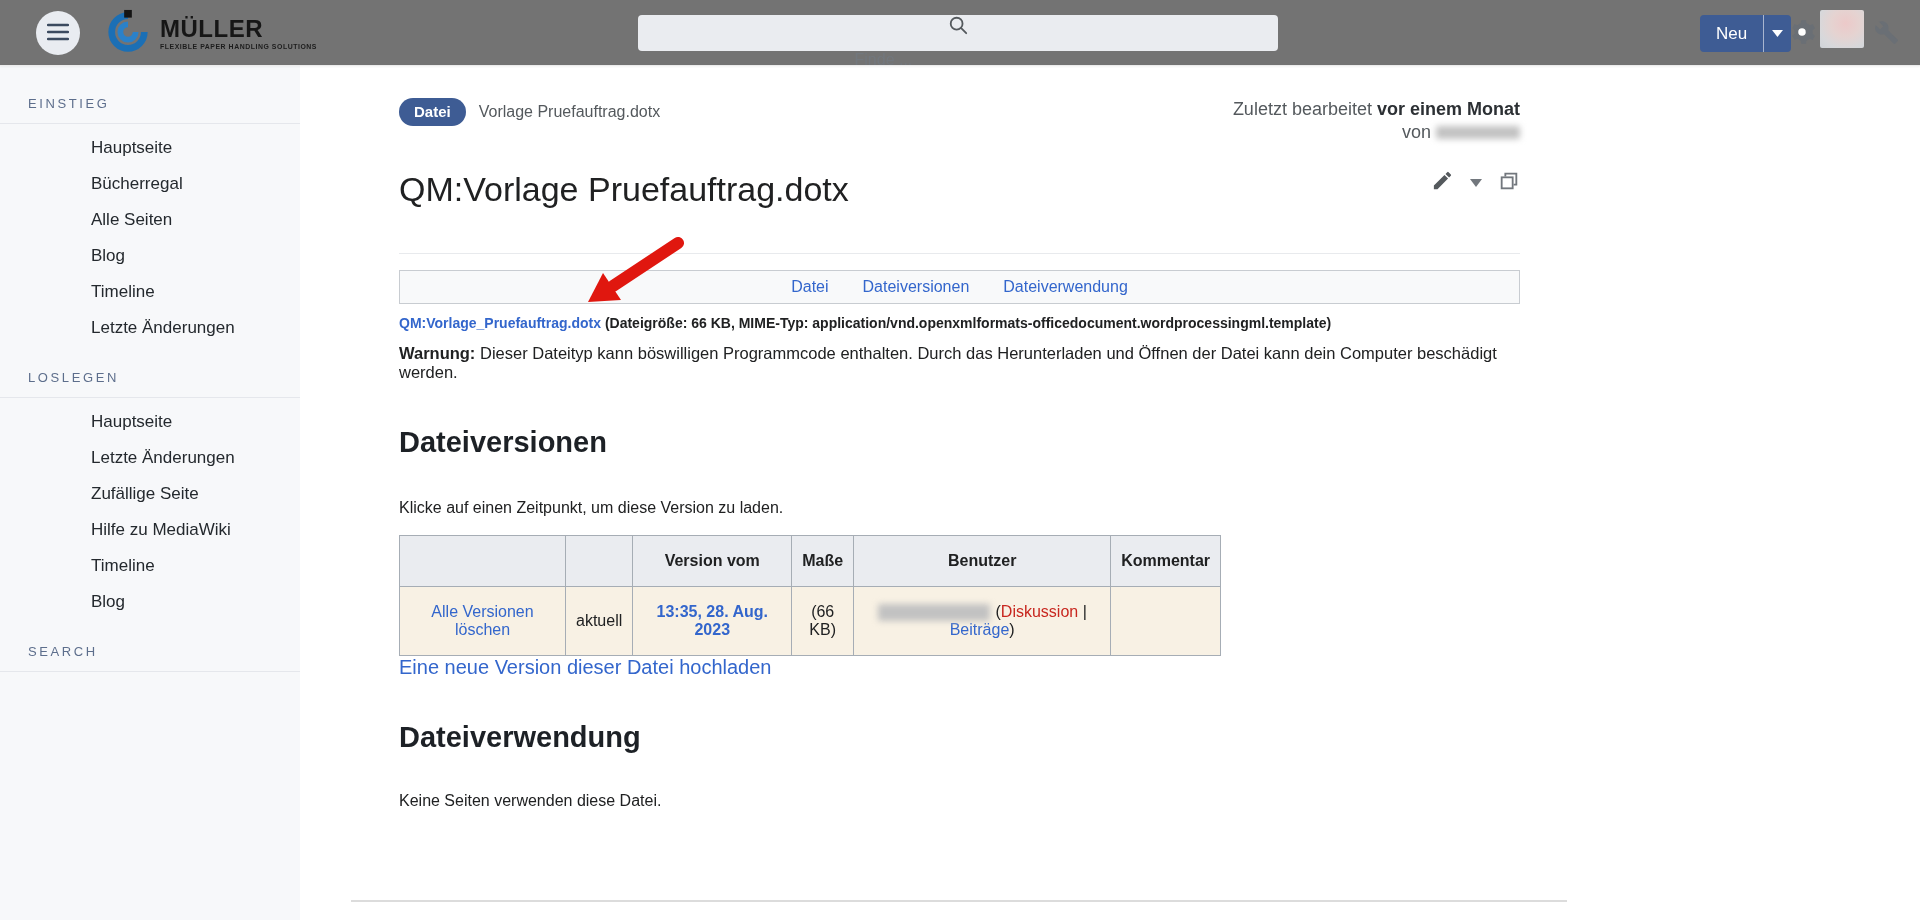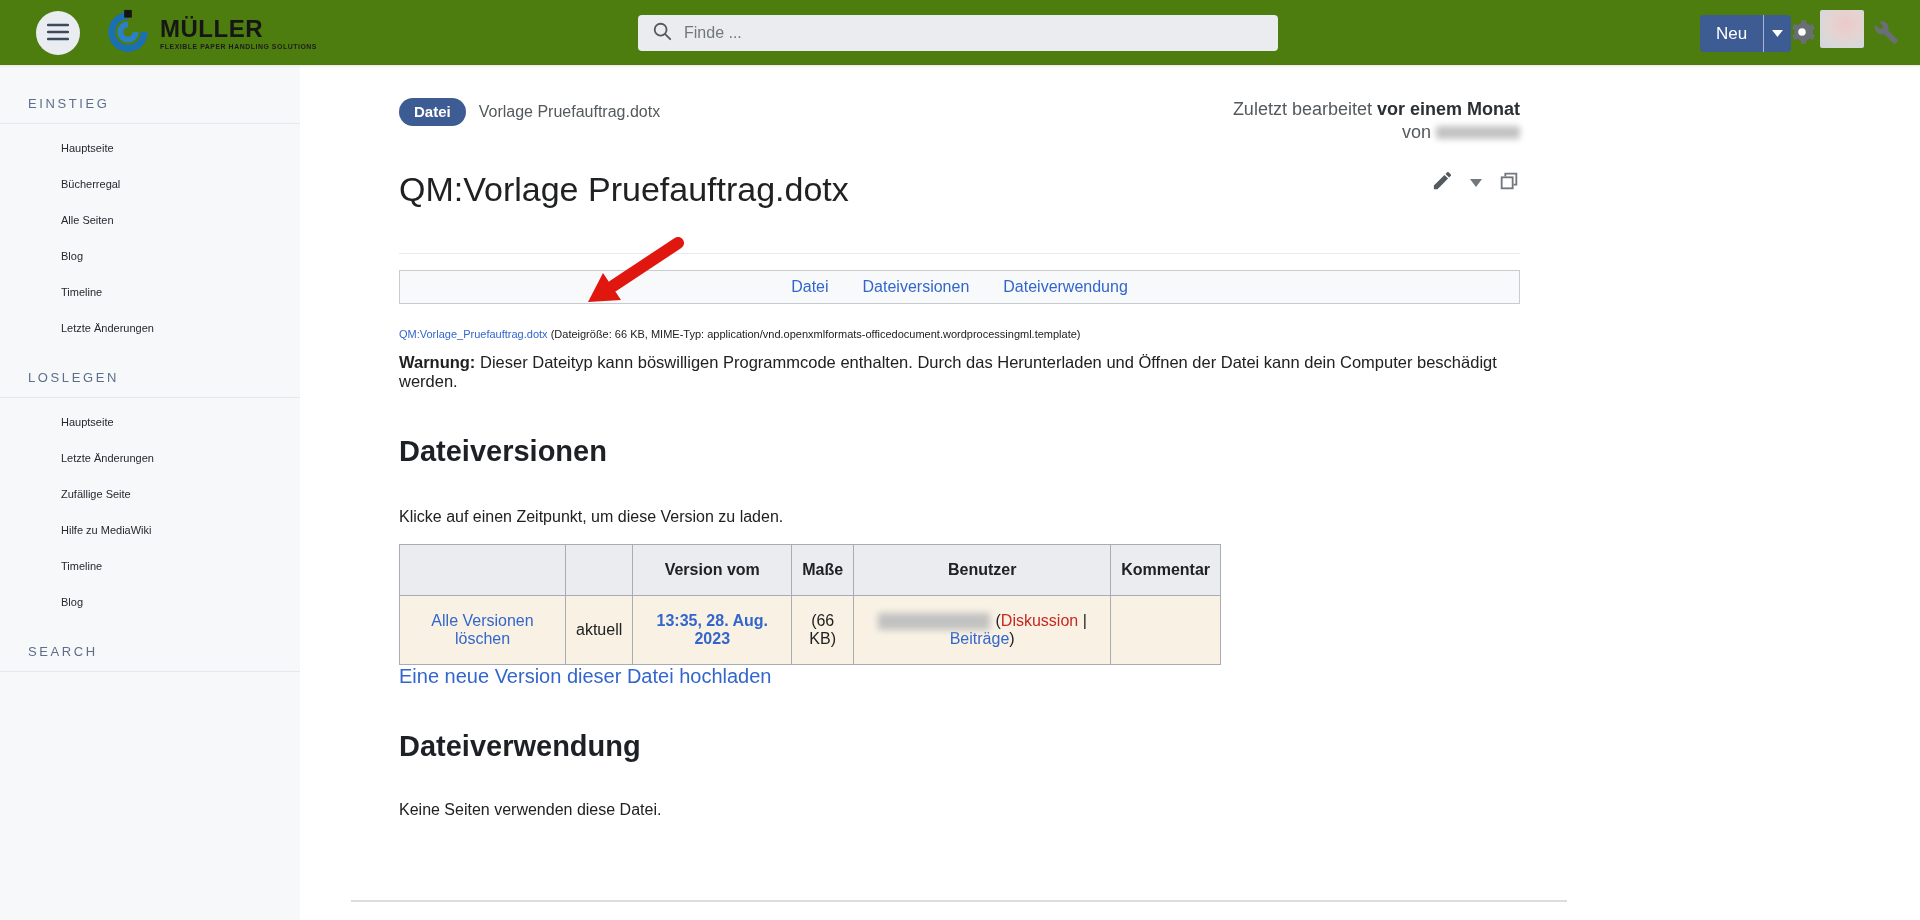--- a/index.html
+++ b/index.html
@@ -1,50 +1,50 @@
 <!DOCTYPE html>
 <html><head>
 <meta charset="utf-8">
 <style>
   * { margin:0; padding:0; box-sizing:border-box; }
   html,body { width:1920px; height:920px; overflow:hidden; background:#fff;
               font-family:"Liberation Sans", sans-serif; color:#202122; }
 
   
-  .topbar { position:relative; height:66px; background:#4d7c0f; z-index:10;
+  .topbar { position:relative; height:66px; background:#737373; z-index:10;
             border-bottom:1px solid #ececec; box-shadow:0 1px 2px rgba(0,0,0,.05); }
   .burger-btn { position:absolute; left:36px; top:11px; width:44px; height:44px; border-radius:50%;
                 background:#e9ecf1; border:none; display:flex; align-items:center; justify-content:center; cursor:pointer; }
   .brand { position:absolute; left:105px; top:9px; display:flex; align-items:center; gap:9px; }
   .brand-text { display:flex; flex-direction:column; line-height:1; }
   .brand-name { font-size:24px; font-weight:800; letter-spacing:.5px; color:#161616; }
   .brand-tag  { font-size:6.9px; font-weight:700; letter-spacing:.55px; color:#1c1c1c; margin-top:3px; }
   .searchbox { position:absolute; left:638px; top:15px; width:640px; height:36px; background:#eaecf0;
-               border-radius:4px; display:flex; align-items:center; padding:0 14px; gap:12px; }
+               border-radius:4px; display:flex; align-items:center; padding:0 14px; gap:12px;flex-direction:column; }
   .searchbox input { flex:1; border:none; background:transparent; outline:none; font-size:16px; color:#202122;
                      font-family:"Liberation Sans", sans-serif; }
   .searchbox input::placeholder { color:#72777d; }
   .neu-btn { position:absolute; left:1700px; top:15px; height:37px; display:flex; background:#3e5c94;
              border-radius:4px; overflow:hidden; cursor:pointer; border:none; }
   .neu-main { color:#fff; font-size:17px; padding:0 16px; display:flex; align-items:center;
               border-right:1px solid rgba(255,255,255,.55); }
   .neu-caret { width:27px; display:flex; align-items:center; justify-content:center; }
   .icon-btn { position:absolute; top:18px; background:none; border:none; cursor:pointer; }
   .avatar { position:absolute; left:1820px; top:10px; width:44px; height:38px; border-radius:2px;
             background:radial-gradient(ellipse at 58% 35%, #ecc9c9 0%, #e5d3d1 40%, #d7d8db 75%, #cfd3d8 100%); }
 
   
   .shell { display:flex; height:854px; }
   .sidebar { width:300px; height:854px; background:#f7f8fa; padding-top:30px; flex:none; }
   .nav-label { font-size:13px; letter-spacing:2.6px; color:#5d6e8c; padding:0 0 12px 28px;
                border-bottom:1px solid #e5e7ec; margin-top:8px; }
   .nav-label.first { margin-top:0; }
   .nav-list { padding:6px 0 16px; list-style:none; }
-  .nav-item { height:36px; display:flex; align-items:center; padding-left:61px; font-size:11px;
-              color:#24292e; cursor:pointer; }
+  .nav-item { height:36px; display:flex; align-items:center; padding-left:61px; font-size:17px;
+              color:#24292e; cursor:pointer;margin-left:30px; }
 
   .main { position:relative; flex:1; }
   .content { width:1121px; margin-left:99px; }
 
   
   .crumb-row { margin-top:32px; display:flex; justify-content:space-between; align-items:flex-start; }
   .crumb-left { display:flex; align-items:center; gap:13px; }
   .ns-badge { background:#3e5c94; color:#fff; font-size:15px; font-weight:700; padding:5px 15px 6px;
               border-radius:14px; cursor:pointer; }
   .crumb-title { font-size:16px; color:#54595d; }
@@ -61,21 +61,21 @@
   .title-actions button { background:none; border:none; cursor:pointer; display:flex; align-items:center; }
 
   .head-divider { margin-top:44px; border-bottom:1px solid #e8eaed; }
 
   
   .tabbox { margin-top:16px; height:34px; border:1px solid #c8ccd1; background:#f8f9fa;
             display:flex; align-items:center; justify-content:center; gap:34px; }
   .tabbox a { font-size:16px; color:#3366cc; text-decoration:none; cursor:pointer; }
 
   
-  .file-line { margin-top:24px; font-size:11px; }
+  .file-line { margin-top:11px; font-size:14px;font-weight:bold; }
   a.wlink { color:#3366cc; text-decoration:none; cursor:pointer; }
   .warning-line { margin-top:13px; font-size:16.5px; }
 
   h2.sect { margin-top:44px; font-size:29px; font-weight:700; color:#1d2126; }
   .hint { margin-top:40px; font-size:16px; }
 
   
   table.versions { margin-top:18px; border-collapse:collapse; font-size:16px; }
   table.versions th, table.versions td { border:1px solid #a6adb5; text-align:center; padding:16px 10px; }
   table.versions th { background:#eaecf0; font-weight:700; height:36px; }

